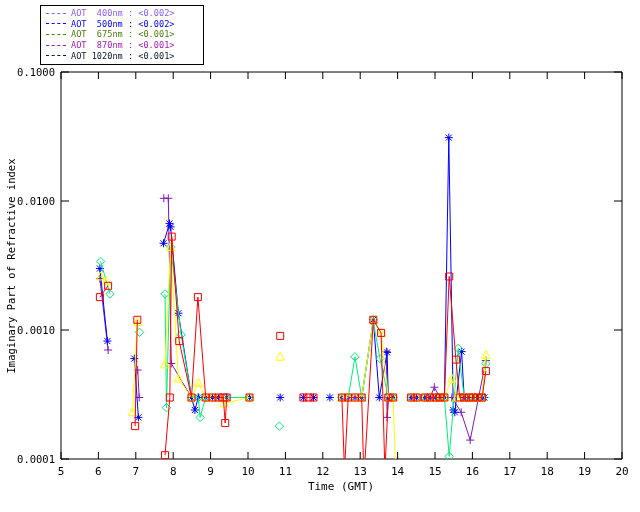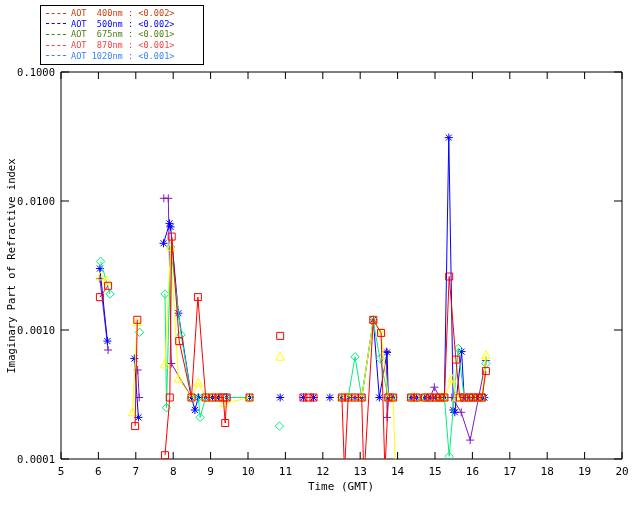--- a/index.html
+++ b/index.html
@@ -98,21 +98,21 @@
           <polyline points="411.1,397.5 416.7,397.5" stroke-linejoin="round"></polyline>
           <polyline points="424.9,397.5 430.1,397.5 435.7,397.5 439.9,397.5 444.4,397.5 449.2,276.5 455.9,359.6 459.7,397.5 464.2,397.5 469.0,397.5 473.1,397.5 477.6,397.5 482.1,397.5 485.9,371.1" stroke-linejoin="round"></polyline>
           <path d="M96.4 293.6h7v7h-7ZM104.6 282.3h7v7h-7ZM131.6 422.6h7v7h-7ZM133.8 316.3h7v7h-7ZM161.5 451.7h7v7h-7ZM166.3 394h7v7h-7ZM168.2 233.1h7v7h-7ZM175.7 337.6h7v7h-7ZM188 394h7v7h-7ZM194.4 293.6h7v7h-7ZM202.2 394h7v7h-7ZM209 394h7v7h-7ZM215 394h7v7h-7ZM219.8 394h7v7h-7ZM221.7 419.5h7v7h-7ZM223.2 394h7v7h-7ZM246 394h7v7h-7ZM276.7 332.4h7v7h-7ZM299.9 394h7v7h-7ZM305.1 394h7v7h-7ZM310 394h7v7h-7ZM338.4 394h7v7h-7ZM341 468h7v7h-7ZM344.7 394h7v7h-7ZM351.5 394h7v7h-7ZM358.2 394h7v7h-7ZM360.4 475.5h7v7h-7ZM369.8 316.3h7v7h-7ZM377.6 329.4h7v7h-7ZM381.4 468h7v7h-7ZM384.8 394h7v7h-7ZM389.6 394h7v7h-7ZM407.6 394h7v7h-7ZM413.2 394h7v7h-7ZM421.4 394h7v7h-7ZM426.6 394h7v7h-7ZM432.2 394h7v7h-7ZM436.4 394h7v7h-7ZM440.9 394h7v7h-7ZM445.7 273h7v7h-7ZM452.4 356.1h7v7h-7ZM456.2 394h7v7h-7ZM460.7 394h7v7h-7ZM465.5 394h7v7h-7ZM469.6 394h7v7h-7ZM474.1 394h7v7h-7ZM478.6 394h7v7h-7ZM482.4 367.6h7v7h-7Z"></path>
         </g>
       </g>
     <text x="341" y="490" text-anchor="middle" font-size="11">Time (GMT)</text>
     <text x="15" y="266" text-anchor="middle" font-size="10.5" transform="rotate(-90 15 266)">Imaginary Part of Refractive index</text>
   </svg>
 
   <div class="legend" id="legend">
-      <div class="legend-row" style="color: #c2410c;"><span class="legend-dash"></span><span class="legend-text">AOT  400nm : &lt;0.002&gt;</span></div>
+      <div class="legend-row" style="color: #8b5cf6;"><span class="legend-dash"></span><span class="legend-text">AOT  400nm : &lt;0.002&gt;</span></div>
       <div class="legend-row" style="color: rgb(0, 0, 255); text-align: right;"><span class="legend-dash"></span><span class="legend-text">AOT  500nm : &lt;0.002&gt;</span></div>
       <div class="legend-row" style="color: #4d7c0f;"><span class="legend-dash"></span><span class="legend-text">AOT  675nm : &lt;0.001&gt;</span></div>
-      <div class="legend-row" style="color: #ef4444;"><span class="legend-dash"></span><span class="legend-text">AOT  870nm : &lt;0.001&gt;</span></div>
-      <div class="legend-row" style="color: #3b82f6;"><span class="legend-dash"></span><span class="legend-text">AOT 1020nm : &lt;0.001&gt;</span></div>
+      <div class="legend-row" style="color: #a21caf;"><span class="legend-dash"></span><span class="legend-text">AOT  870nm : &lt;0.001&gt;</span></div>
+      <div class="legend-row" style="color: #0f172a;"><span class="legend-dash"></span><span class="legend-text">AOT 1020nm : &lt;0.001&gt;</span></div>
     </div>
 
 
 </div>
 
 </body></html>

